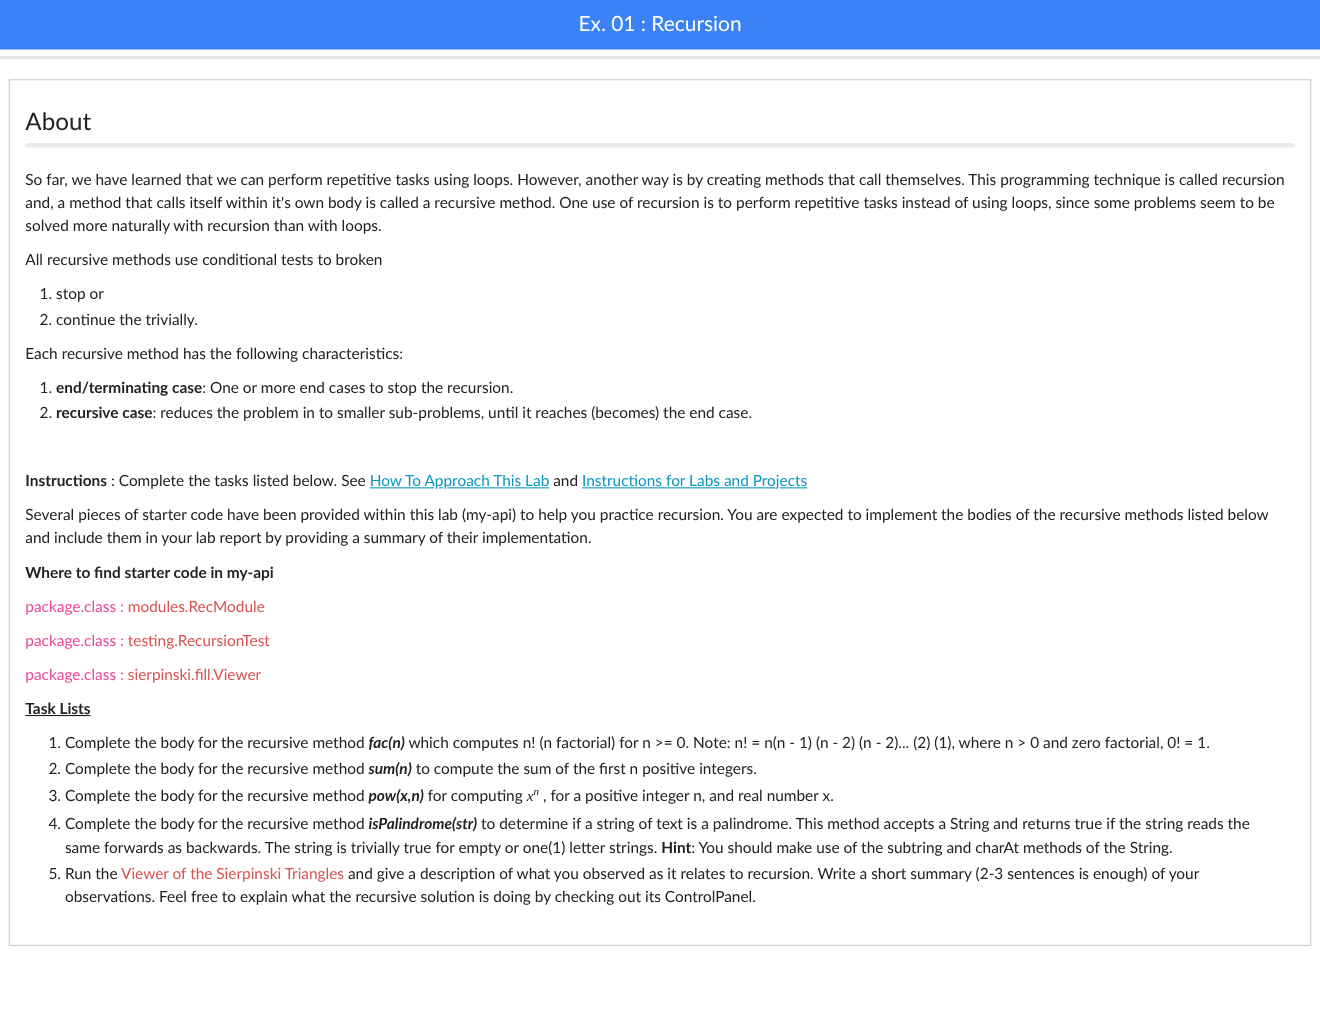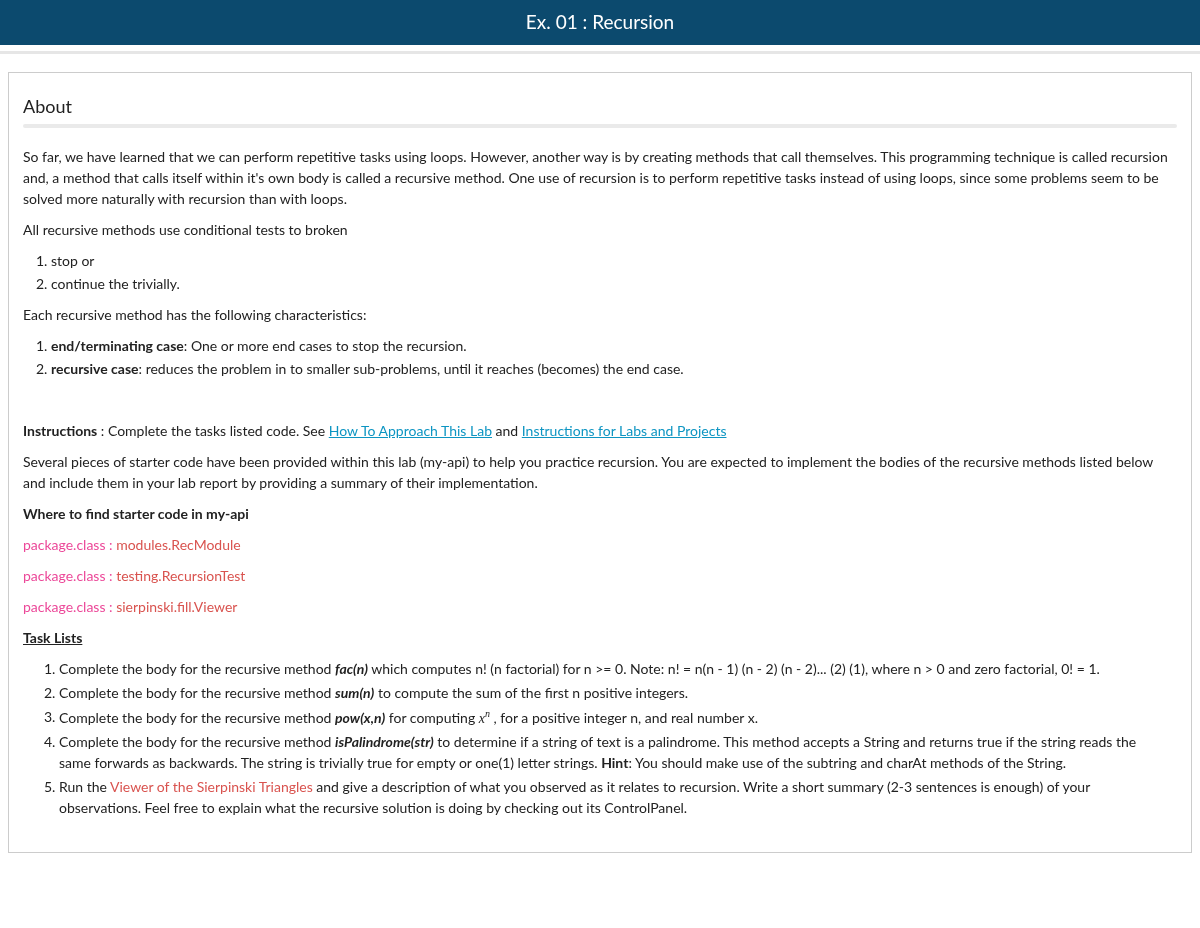--- a/index.html
+++ b/index.html
@@ -6,39 +6,39 @@
   body {
     margin: 0;
     padding: 0;
     font-family: "Lato", "Segoe UI", "Helvetica Neue", Arial, sans-serif;
     font-size: 14px;
     color: #222;
     background: #fff;
     line-height: 1.5;
   }
   .header {
-    background: #0c4a6e;
+    background: #3b82f6;
     color: #fff;
     text-align: center;
     padding: 8px 0;
     font-size: 19px;
     font-weight: 400;
   }
   .hr-strip {
     height: 3px;
     background: #e6e6e6;
     margin-top: 6px;
   }
   .page {
     margin: 18px 8px 8px 8px;
     border: 1px solid #ccc;
     padding: 14px 14px 24px 14px;
   }
   .section-title {
-    font-size: 18px;
+    font-size: 22px;
     font-weight: 400;
     color: #222;
     margin: 6px 0 4px 0;
   }
   .section-rule {
     height: 4px;
     background: #eaeaea;
     border-radius: 2px;
     margin-bottom: 18px;
   }
@@ -83,21 +83,21 @@
       <span class="bold">end/terminating case</span><span>: One or more end cases to stop the recursion.</span>
     </li>
     <li>
       <span class="bold">recursive case</span><span>: reduces the problem in to smaller sub-problems, until it reaches (becomes) the end case.</span>
     </li>
   </ol>
 
   <br>
 
   <p>
-    <span class="bold">Instructions</span><span> : Complete the tasks listed code. See </span><a href="#" class="link">How To Approach This Lab</a><span>  and </span><a href="#" class="link">Instructions for Labs and Projects</a>
+    <span class="bold">Instructions</span><span> : Complete the tasks listed below. See </span><a href="#" class="link">How To Approach This Lab</a><span>  and </span><a href="#" class="link">Instructions for Labs and Projects</a>
   </p>
 
   <p>Several pieces of starter code have been provided within this lab (my-api) to help you practice recursion. You are expected to implement the bodies of the recursive methods listed below and include them in your lab report by providing a summary of their implementation.</p>
 
   <p class="bold">Where to find starter code in my-api</p>
 
   <p>
     <span class="label-gray">package.class : </span><span class="code-red">modules.RecModule</span>
   </p>
   <p>

